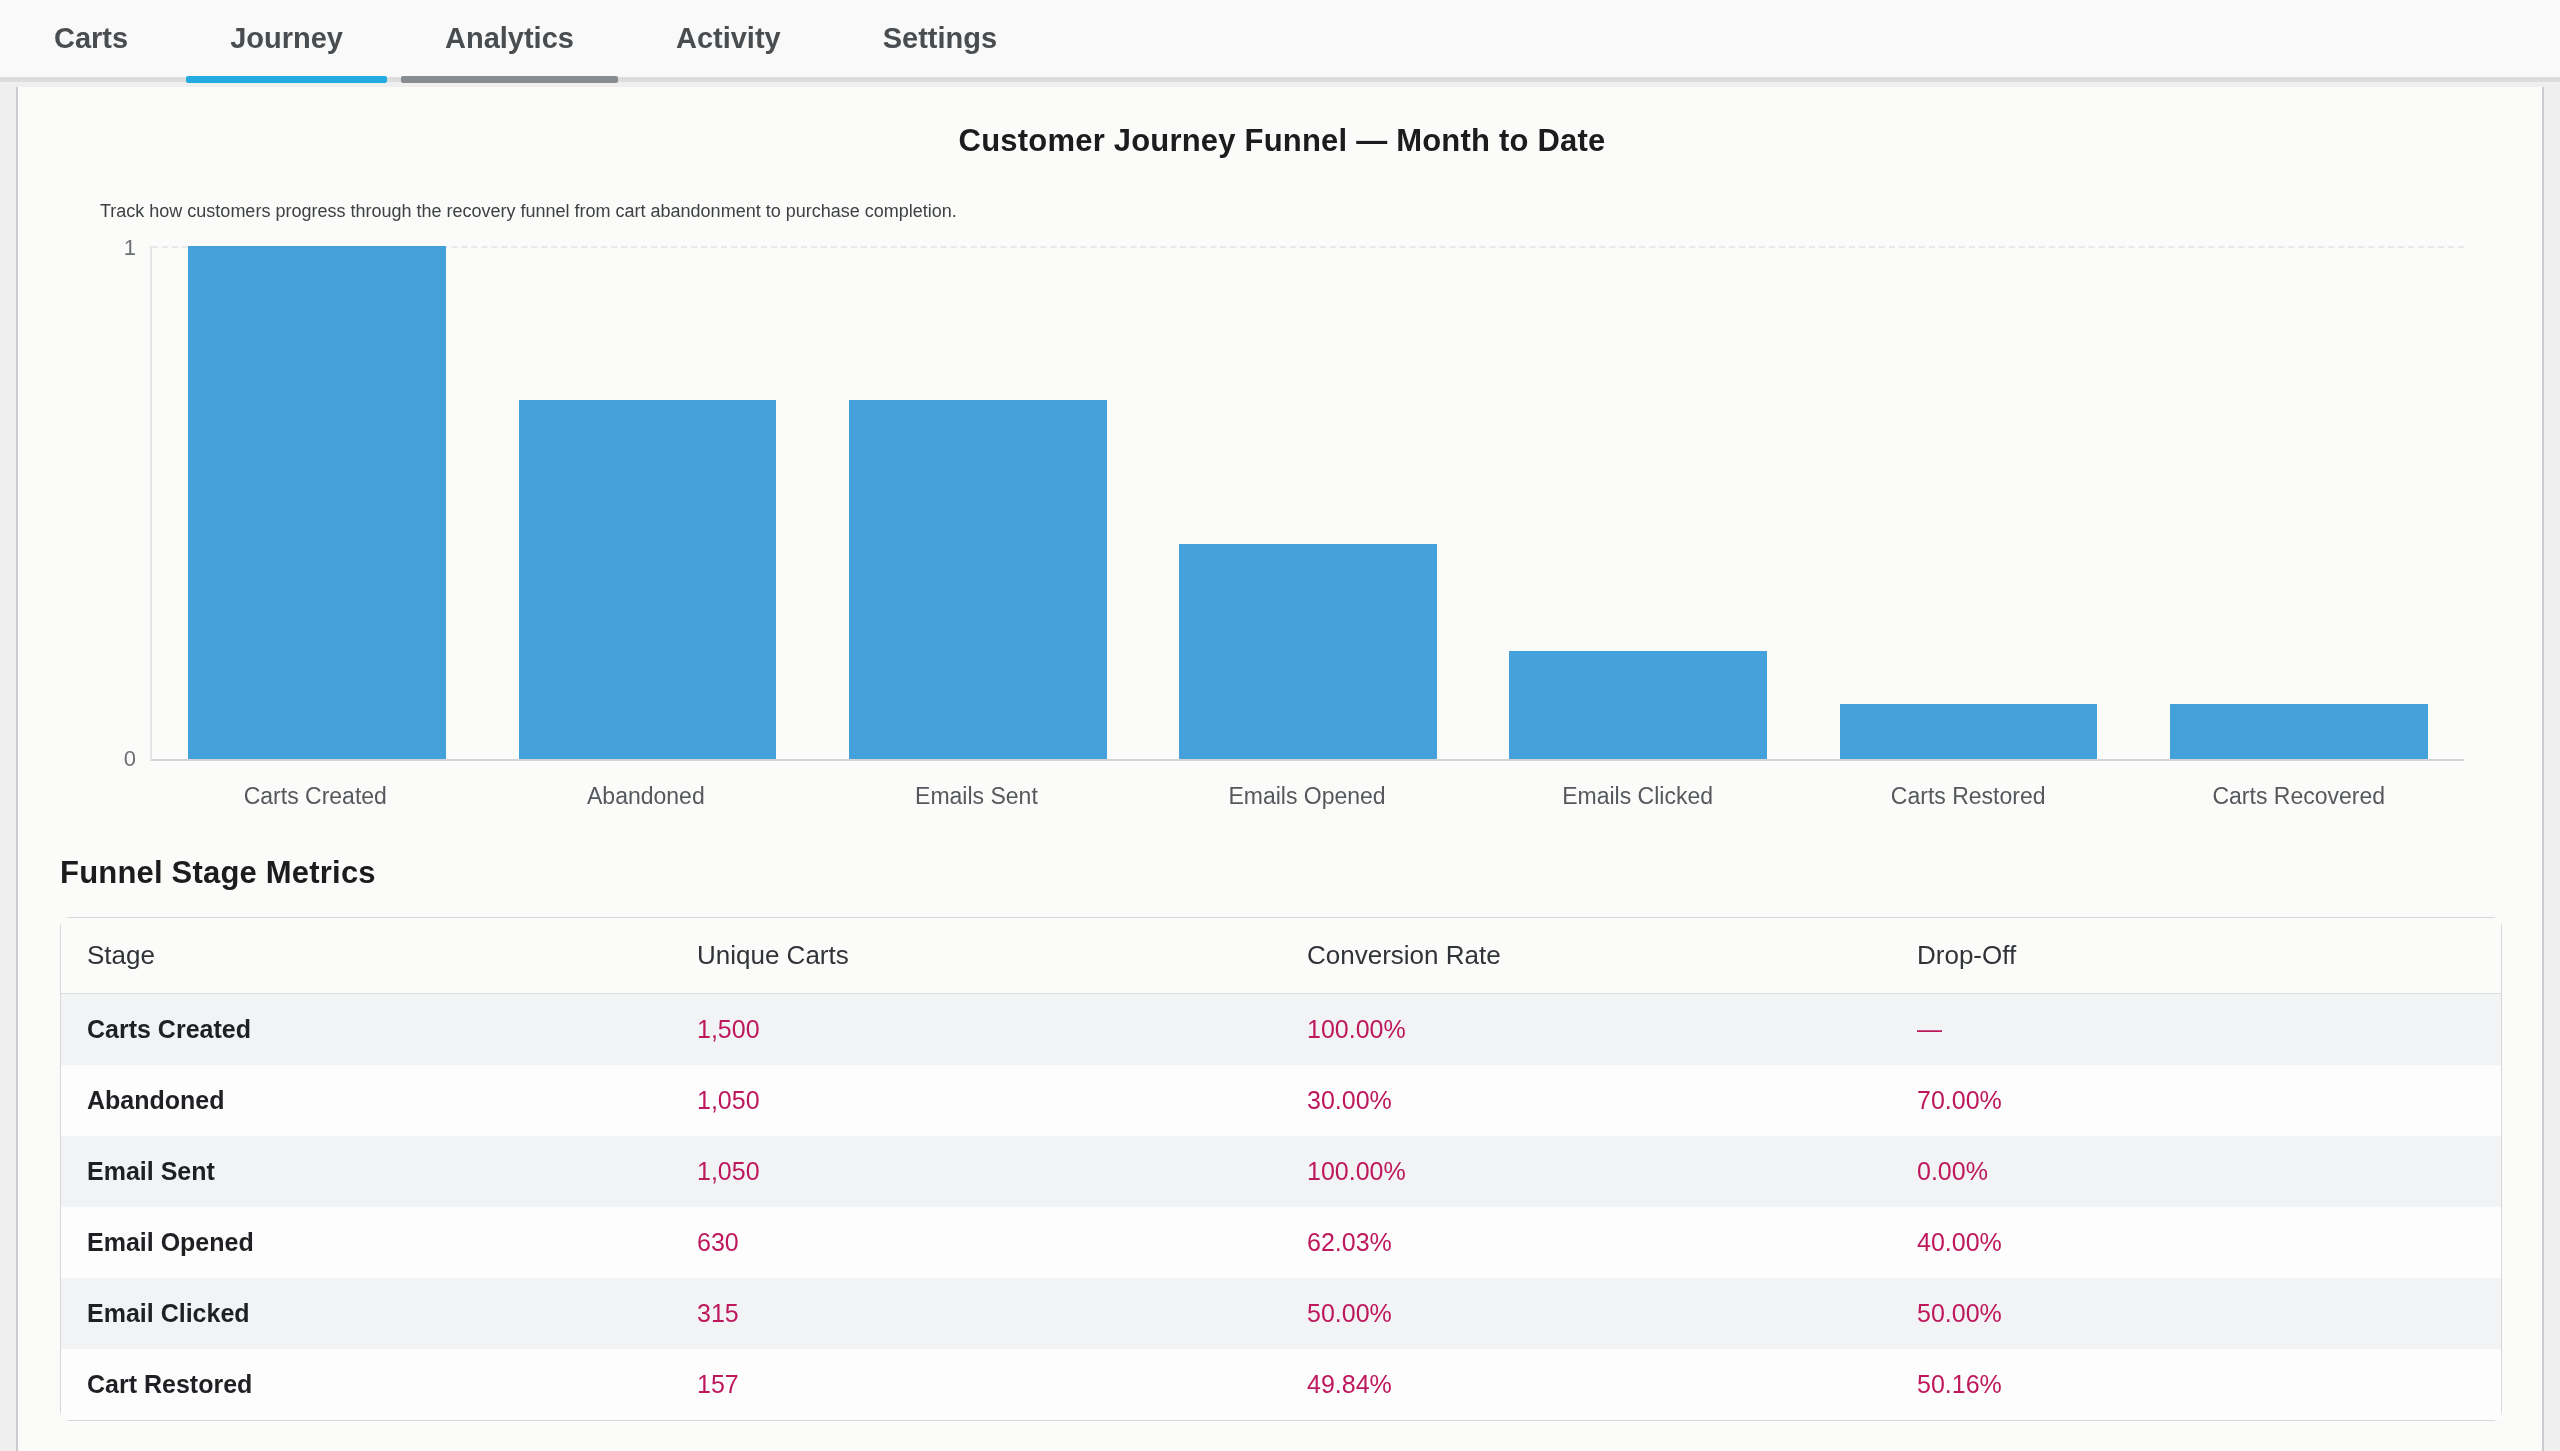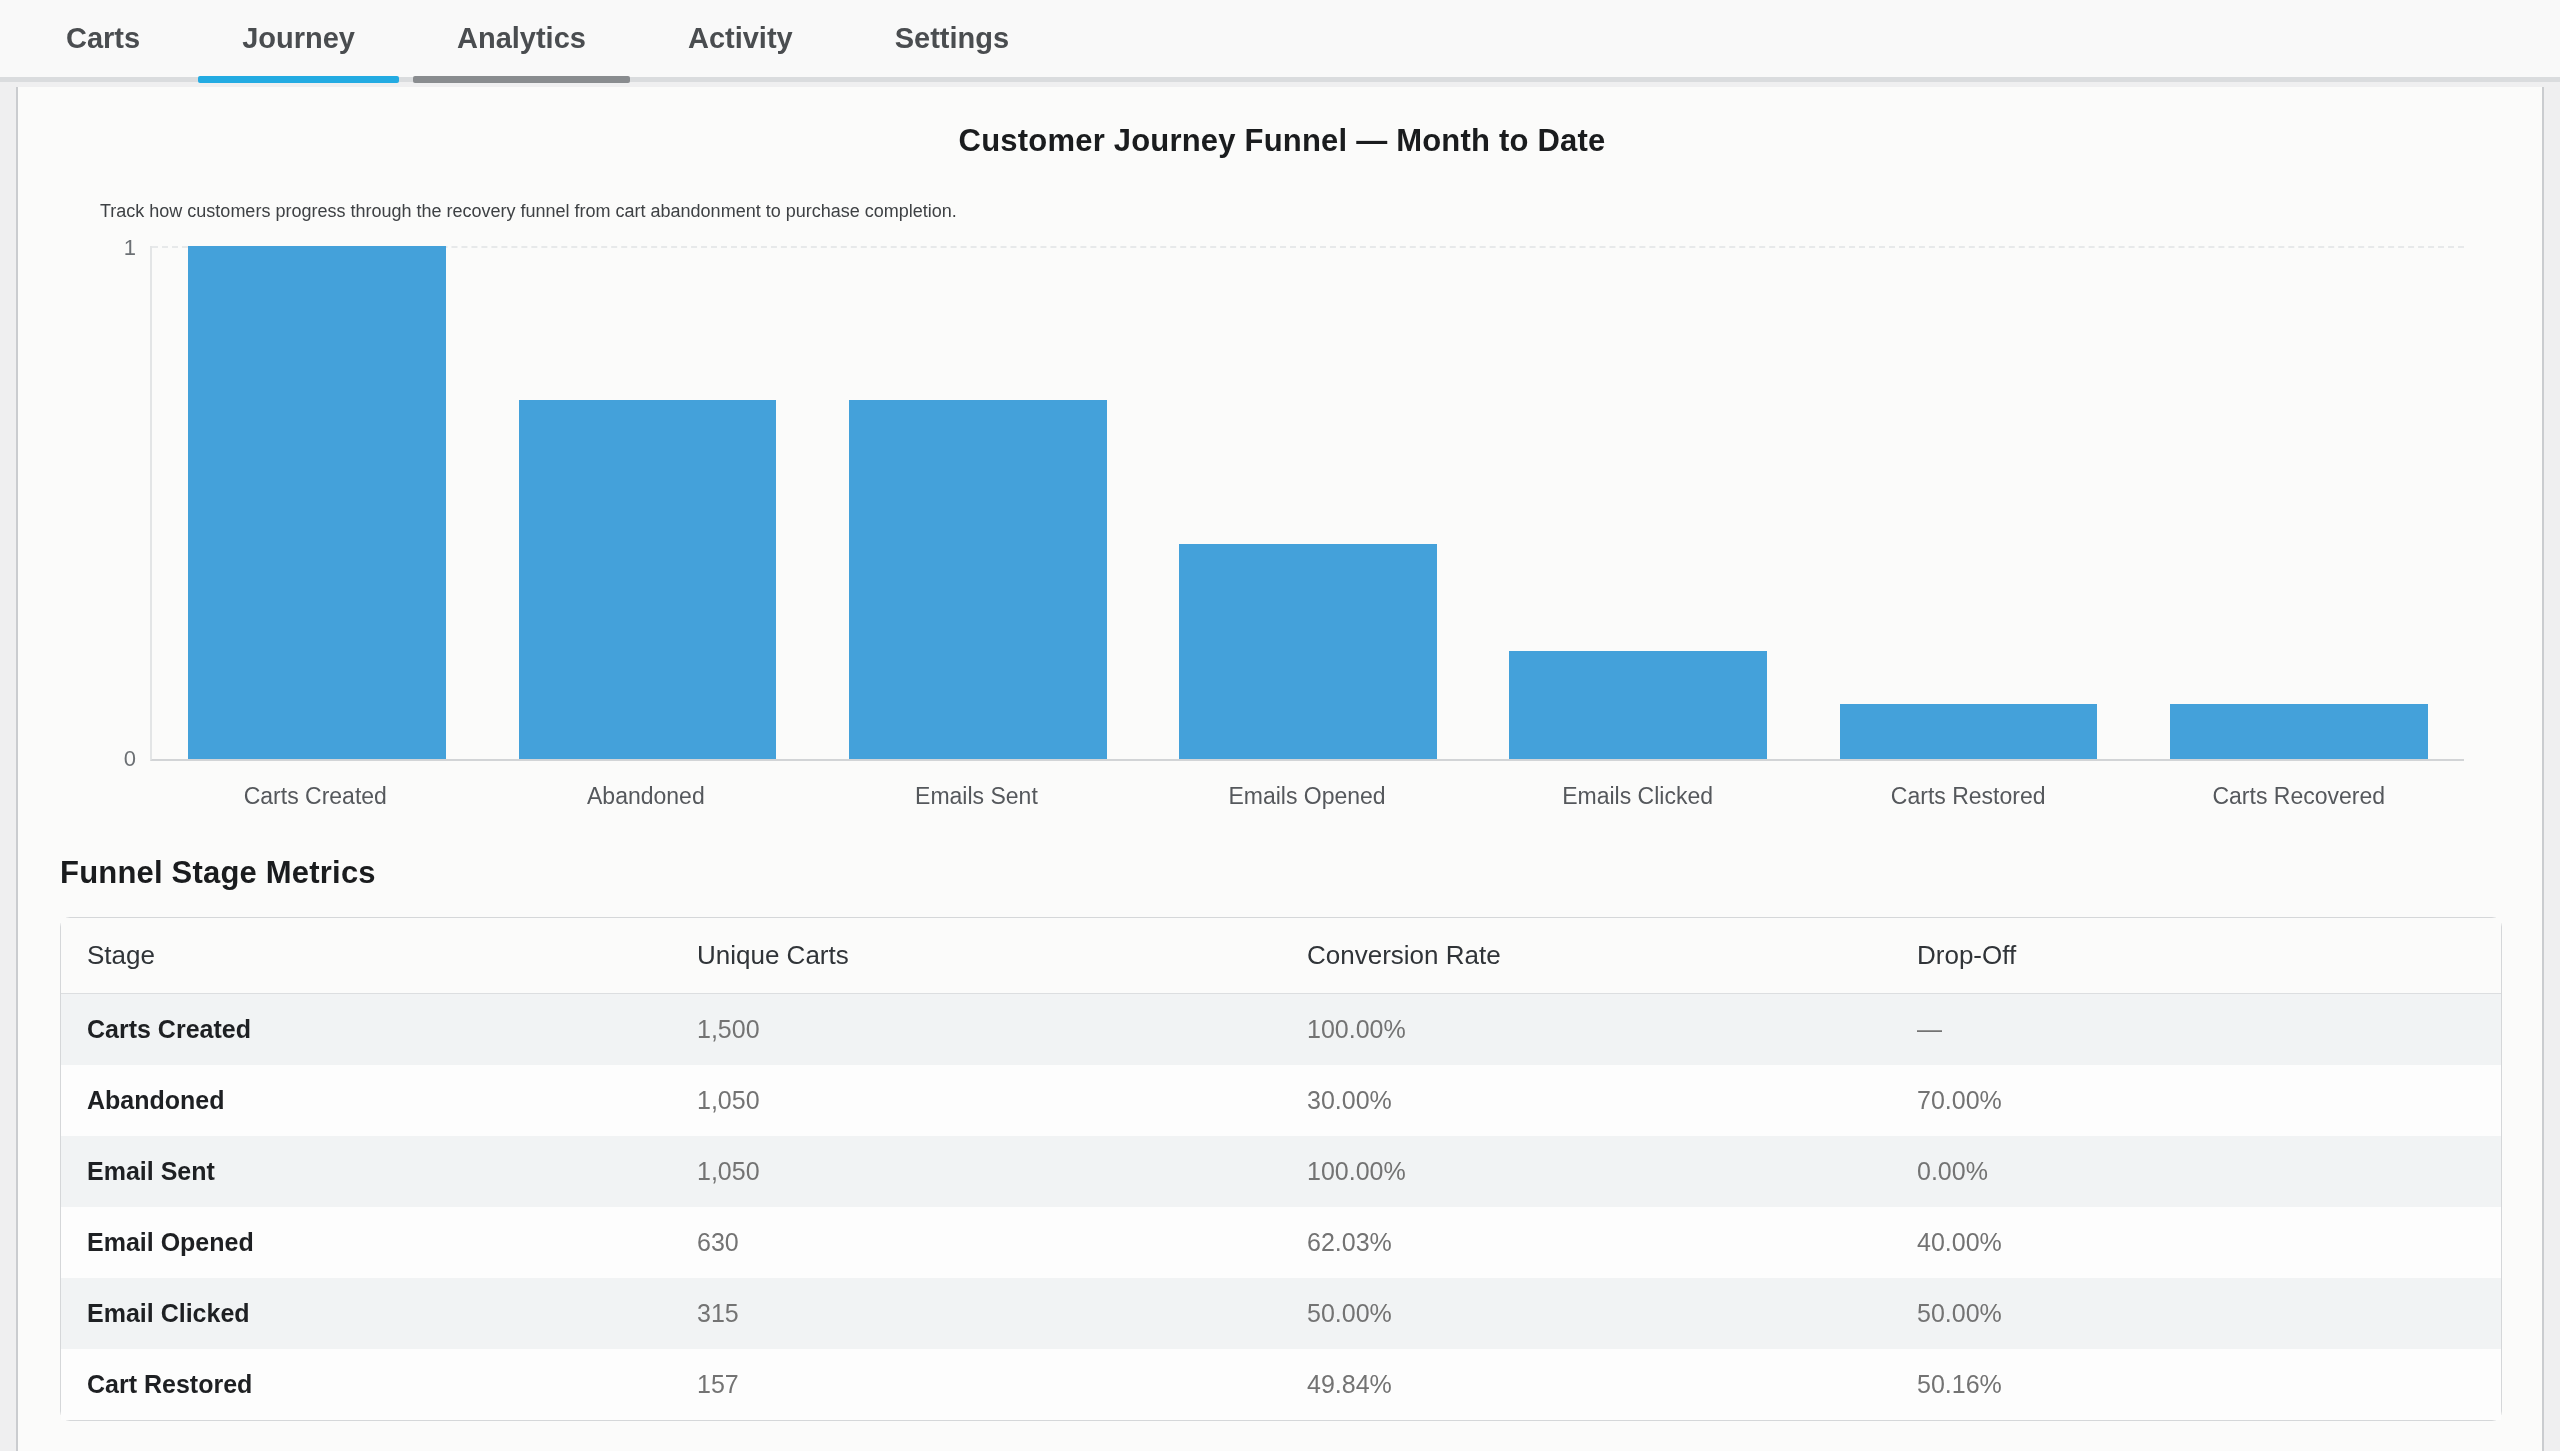--- a/index.html
+++ b/index.html
@@ -12,21 +12,21 @@
   }
 
   
   .tabbar {
     position: relative;
     height: 82px;
     background: #f9f9f9;
     border-bottom: 5px solid #dadcde;
     display: flex;
     align-items: stretch;
-    padding-left: 22px;
+    padding-left: 10px;
   }
   .tab {
     position: relative;
     border: none;
     background: transparent;
     font-family: "Liberation Sans", sans-serif;
     font-size: 29px;
     font-weight: 700;
     color: #4a4d50;
     padding: 0 44px;
@@ -158,21 +158,21 @@
     color: #303438;
     background: #fbfbfa;
     border-bottom: 1px solid #dcdee0;
     width: 25%;
   }
   table.metrics td {
     height: 71px;
     vertical-align: middle;
     padding-left: 26px;
     font-size: 25px;
-    color: #737373;
+    color: #be185d;
   }
   table.metrics tbody tr:nth-child(odd) td  { background: #f1f3f4; }
   table.metrics tbody tr:nth-child(even) td { background: #fdfdfd; }
   table.metrics td.stage {
     font-weight: 700;
     color: #1e2023;
   }
 </style>
 </head>
 <body>

